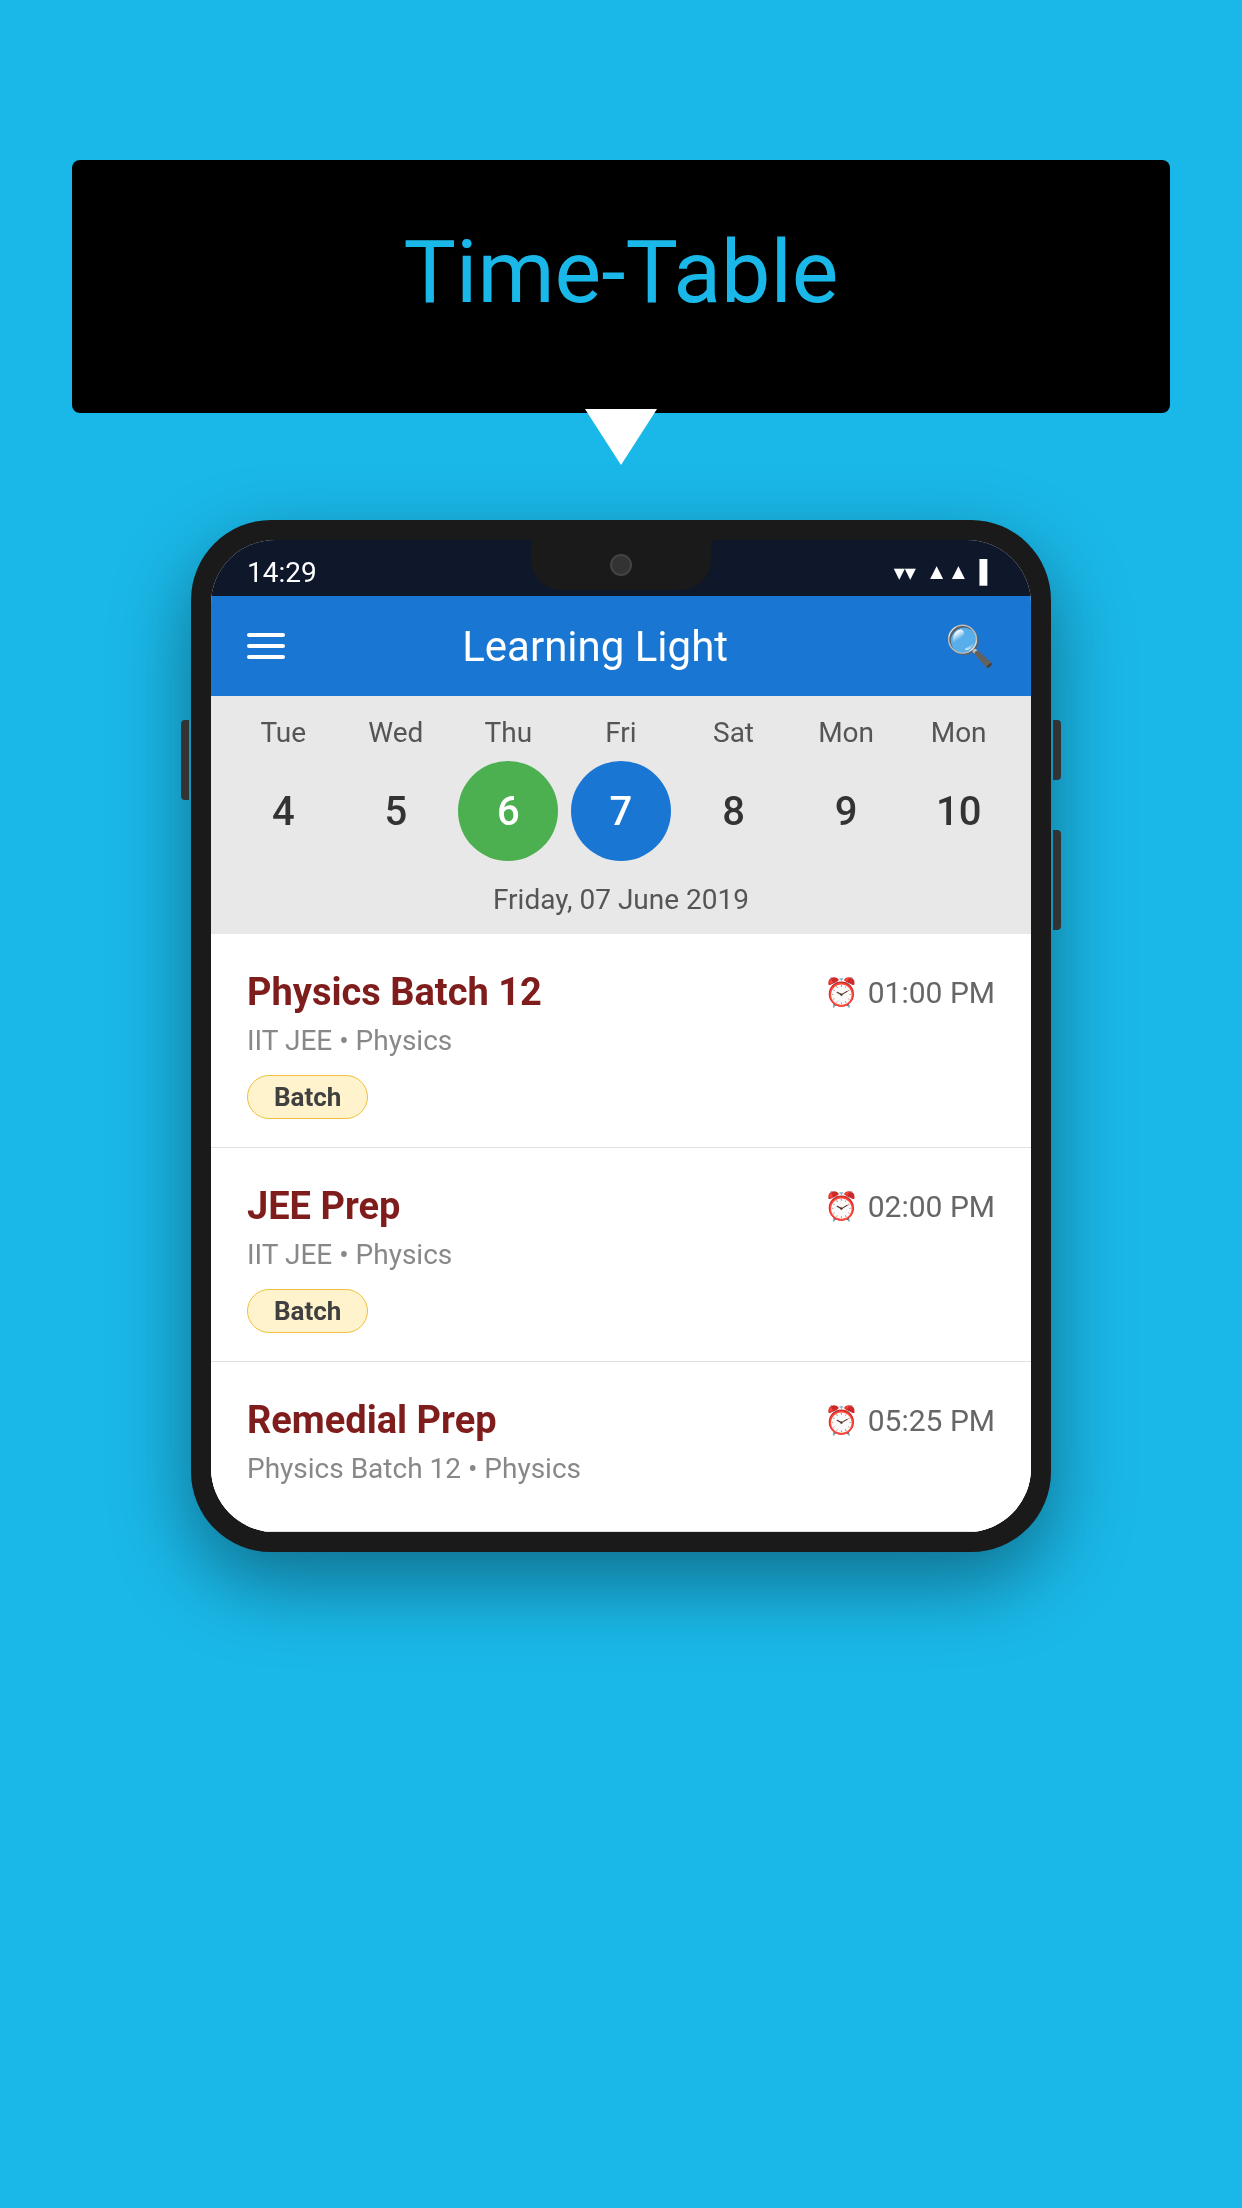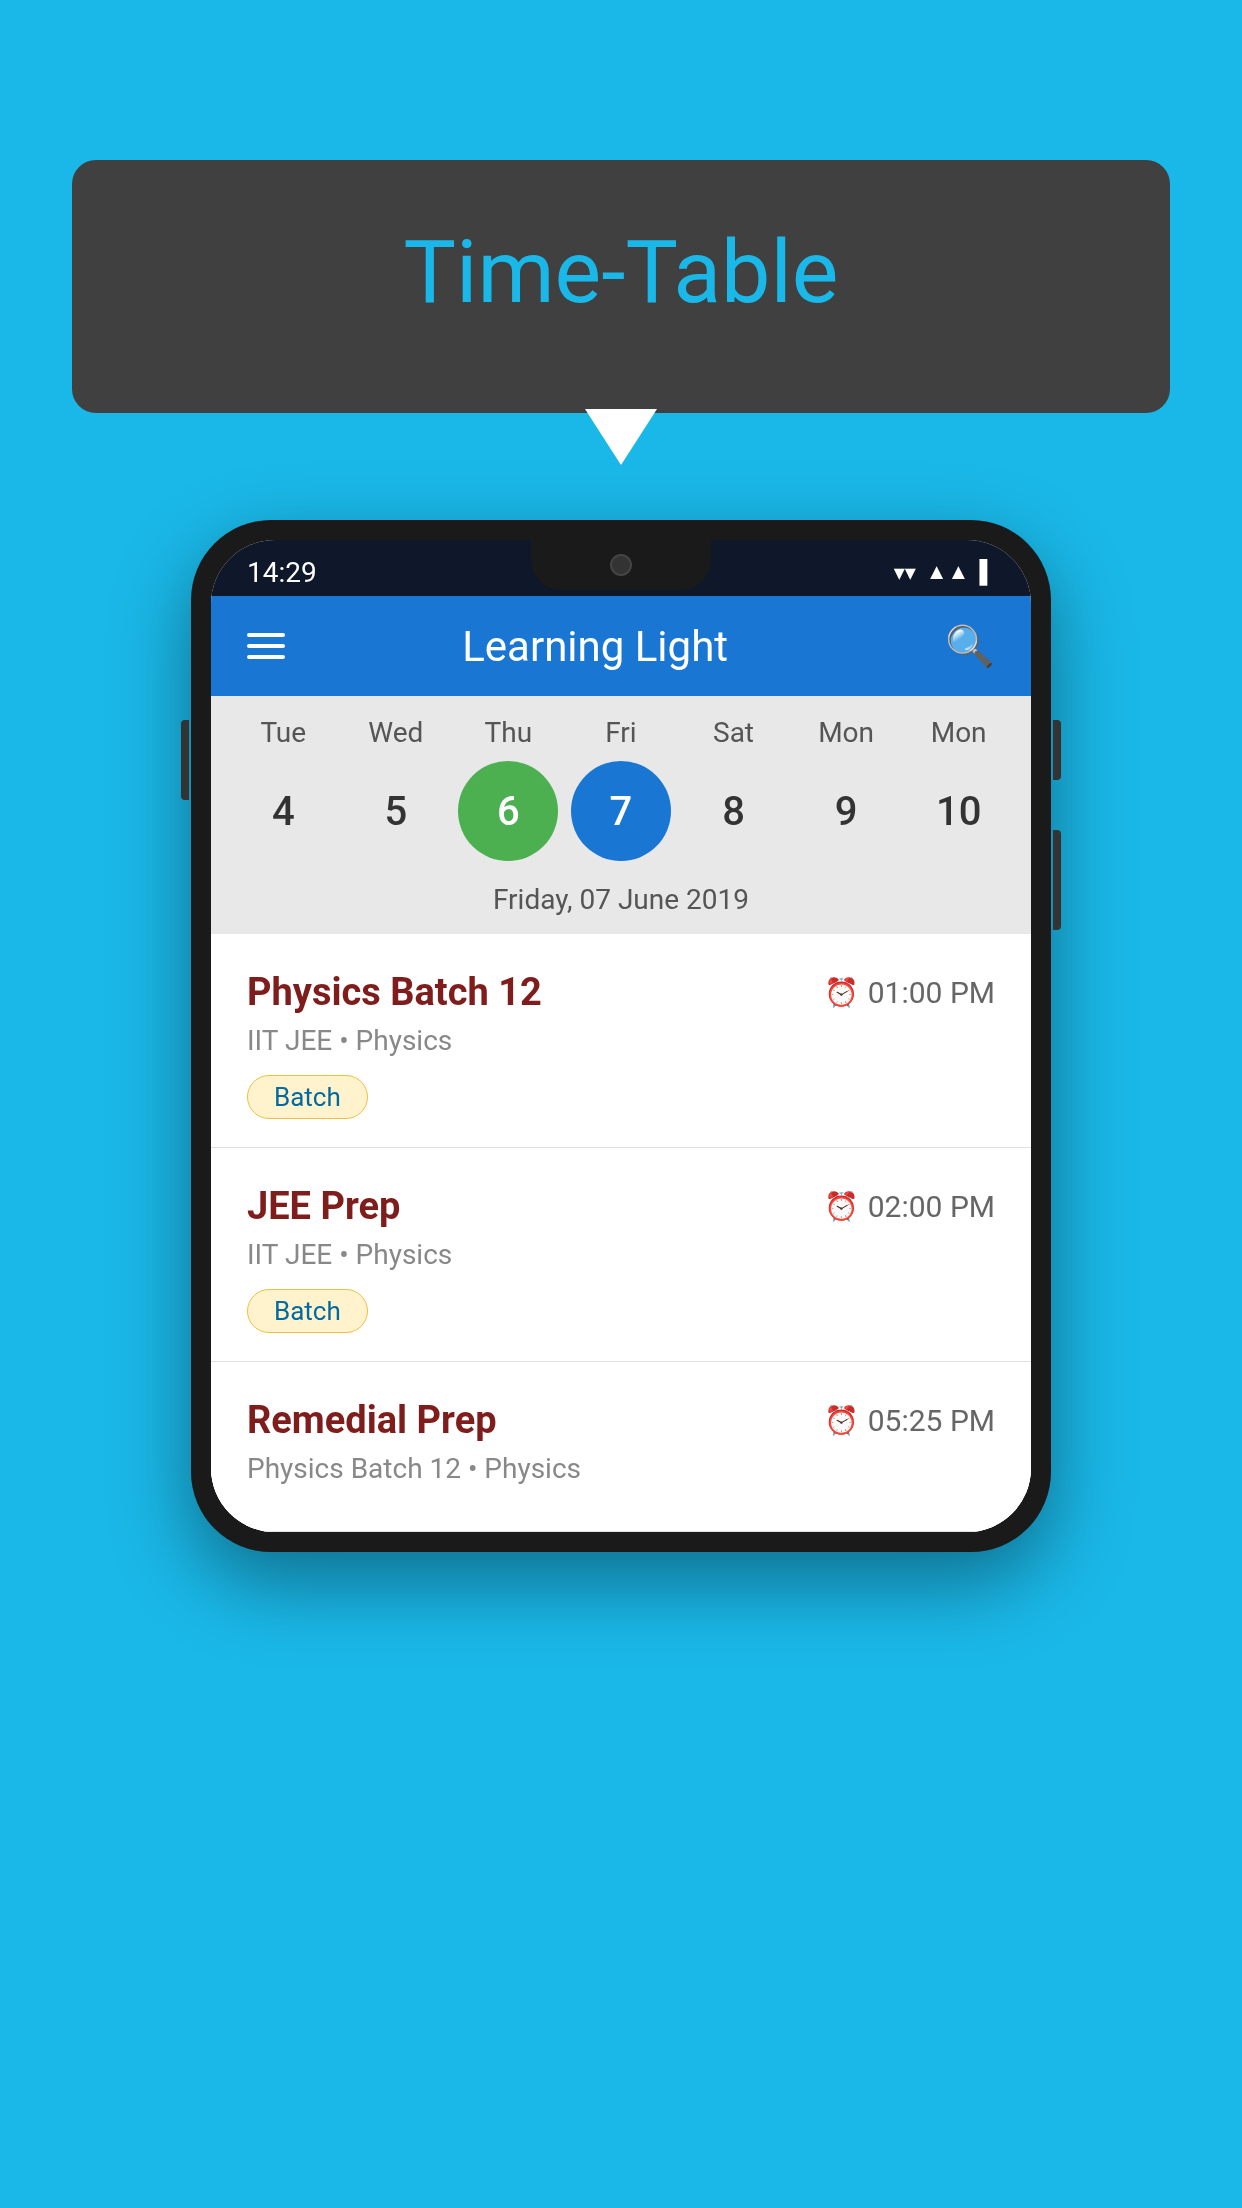--- a/index.html
+++ b/index.html
@@ -12,22 +12,22 @@
       overflow: hidden;
       position: relative;
     }
 
     
     .speech-bubble {
       position: absolute;
       top: 160px;
       left: 72px;
       right: 72px;
-      background: #404040;
-      border-radius: 24px;
+      background: #000000;
+      border-radius: 8px;
       padding: 60px 60px 70px;
       text-align: center;
     }
 
     .speech-bubble::after {
       content: '';
       position: absolute;
       bottom: -52px;
       left: 50%;
       transform: translateX(-50%);
@@ -261,25 +261,25 @@
     .item-subtitle {
       font-size: 28px;
       color: #888;
       margin-bottom: 18px;
     }
 
     .batch-badge {
       display: inline-block;
       background: #fff3cd;
       border: 1.5px solid #f0c040;
-      color: #0369a1;
+      color: #404040;
       font-size: 26px;
       padding: 6px 26px;
       border-radius: 30px;
-      font-weight: 400;
+      font-weight: 700;
     }
 
     
     .side-btn-left {
       position: absolute;
       left: -10px;
       top: 200px;
       width: 8px;
       height: 80px;
       background: #333;

